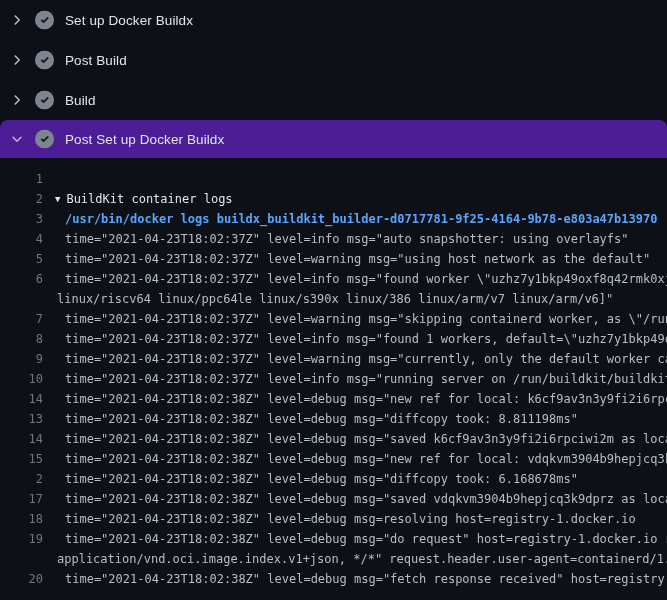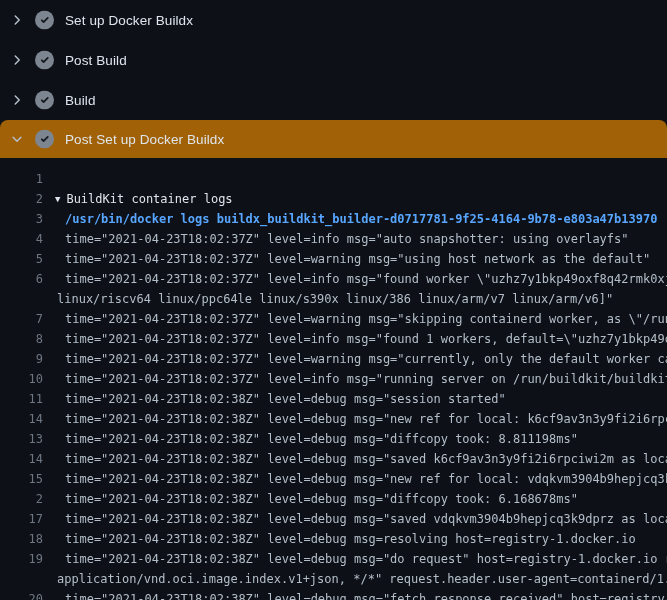--- a/index.html
+++ b/index.html
@@ -4,21 +4,21 @@
 <style>
   html,body{margin:0;padding:0;background:#0d1117;}
   .screen{
     position:relative;width:667px;height:600px;background:#0d1117;
     overflow:hidden;font-family:"Liberation Sans",sans-serif;
     -webkit-font-smoothing:antialiased;
   }
   
   .steps{position:relative;}
   .step{position:relative;height:40px;cursor:pointer;text-align:right;}
-  .step.expanded{height:38px;background:#a16207;border-radius:8px 8px 0 0;}
+  .step.expanded{height:38px;background:#4c1d95;border-radius:8px 8px 0 0;}
   .chev{position:absolute;left:9px;top:50%;transform:translateY(-50%);
         width:16px;height:16px;display:flex;align-items:center;justify-content:center;}
   .step.expanded .chev svg{transform:rotate(90deg);}
   .check{position:absolute;left:35px;top:50%;transform:translateY(-50%);
          width:19px;height:19px;}
   .check svg{display:block;}
   .step-label{position:absolute;left:65px;top:50%;transform:translateY(-50%);
         font-size:13.5px;font-weight:500;color:#dfe5ec;letter-spacing:.1px;white-space:pre;}
   
   .log{position:relative;padding-top:11px;}
@@ -147,24 +147,20 @@
   <div class="lrow">
     <span class="lnum">9</span>
     <span class="ltxt k-child">time="2021-04-23T18:02:37Z" level=warning msg="currently, only the default worker can</span>
   </div>
 
   <div class="lrow">
     <span class="lnum">10</span>
     <span class="ltxt k-child">time="2021-04-23T18:02:37Z" level=info msg="running server on /run/buildkit/buildkitd.sock</span>
   </div>
 
-  <div class="lrow">
-    <span class="lnum">11</span>
-    <span class="ltxt k-child">time="2021-04-23T18:02:38Z" level=debug msg="session started"</span>
-  </div>
 
   <div class="lrow">
     <span class="lnum">14</span>
     <span class="ltxt k-child">time="2021-04-23T18:02:38Z" level=debug msg="new ref for local: k6cf9av3n3y9fi2i6rpciwi2m</span>
   </div>
 
   <div class="lrow">
     <span class="lnum">13</span>
     <span class="ltxt k-child">time="2021-04-23T18:02:38Z" level=debug msg="diffcopy took: 8.811198ms"</span>
   </div>

